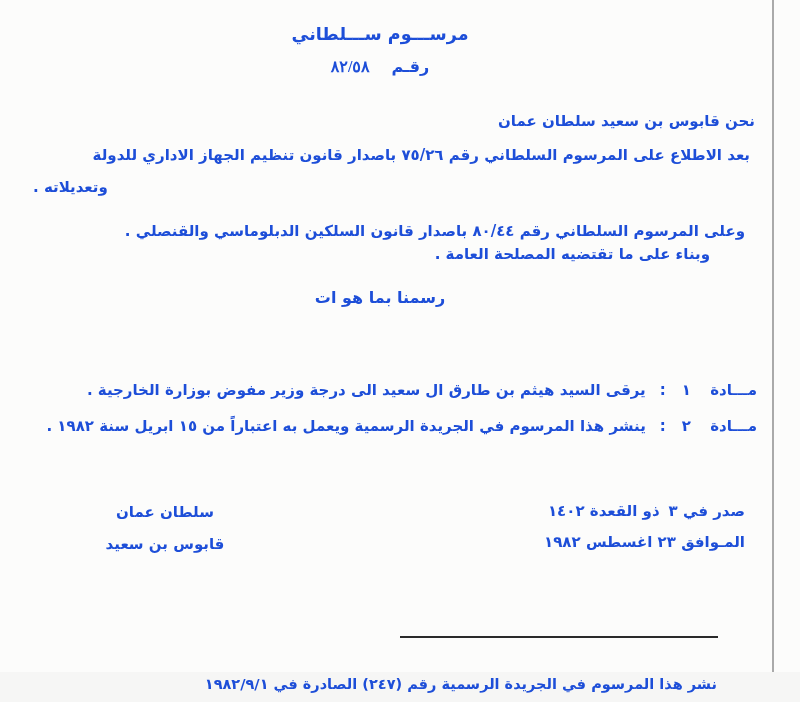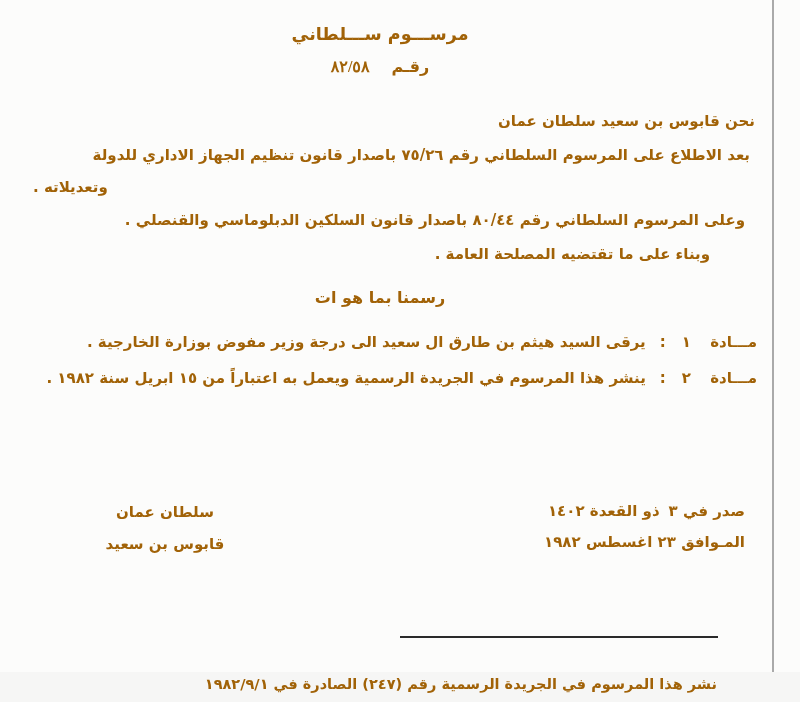--- a/index.html
+++ b/index.html
@@ -6,44 +6,44 @@
   body{
     width:800px;height:702px;
     background:#f6f6f5;
     font-family:"DejaVu Sans",sans-serif;
     overflow:hidden;
   }
   .page{
     position:relative;
     width:800px;height:672px;
     background:#fcfcfb;
-    color:#a16207;
+    color:#1d4ed8;
     font-weight:700;
     direction:rtl;
   }
   .line{position:absolute;white-space:nowrap;}
   .centered{left:0;width:760px;text-align:center;}
 
   .title-main{top:24px;font-size:17.5px;letter-spacing:.5px;}
   .title-num{top:57px;font-size:16px;}
   .title-num .num{margin-right:22px;font-family:Liberation Serif, serif;}
 
   .we-line{top:112px;right:45px;font-size:15px;}
 
   .recital1a{top:146px;right:50px;font-size:15px;}
   .recital1b{top:178px;left:33px;right:auto;font-size:15px;}
-  .recital2{top:211px;right:55px;font-size:15px;}
+  .recital2{top:222px;right:55px;font-size:15px;}
   .recital3{top:245px;right:90px;font-size:15px;}
 
   .enacting{top:288px;font-size:16px;}
 
   .article{position:absolute;right:43px;display:flex;align-items:baseline;white-space:nowrap;font-size:15px;}
   .article-1{top:333px;}
   .article-2{top:369px;}
-  .article .alabel{word-spacing:14px;}
+  .article .alabel{word-spacing:14px;margin-top:48px;}
   .article .acolon{margin:0 16px 0 14px;}
 
   .dates{position:absolute;top:496px;right:55px;font-size:15px;line-height:31px;text-align:right;white-space:nowrap;}
   .dates .gap{margin-right:9px;}
 
   .signature{position:absolute;top:496px;left:65px;width:200px;text-align:center;font-size:15px;line-height:32px;white-space:nowrap;}
 
   .footer-rule{position:absolute;top:636px;right:82px;width:318px;height:2px;background:#2a2a2a;}
   .footer-note{top:644px;right:83px;font-size:14.5px;margin-top:32px;}
 

